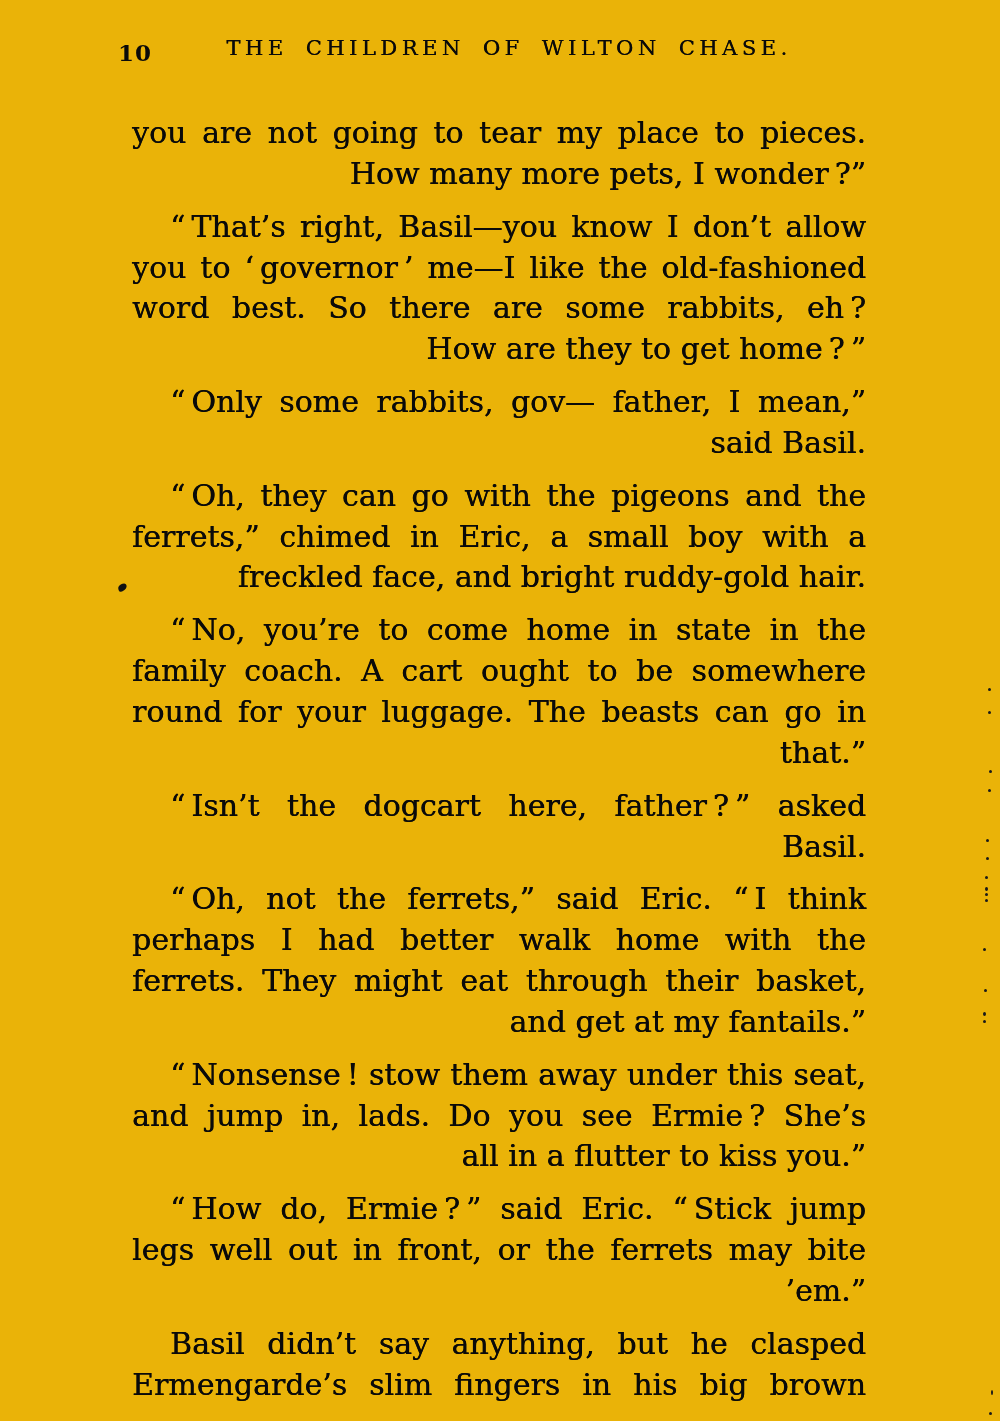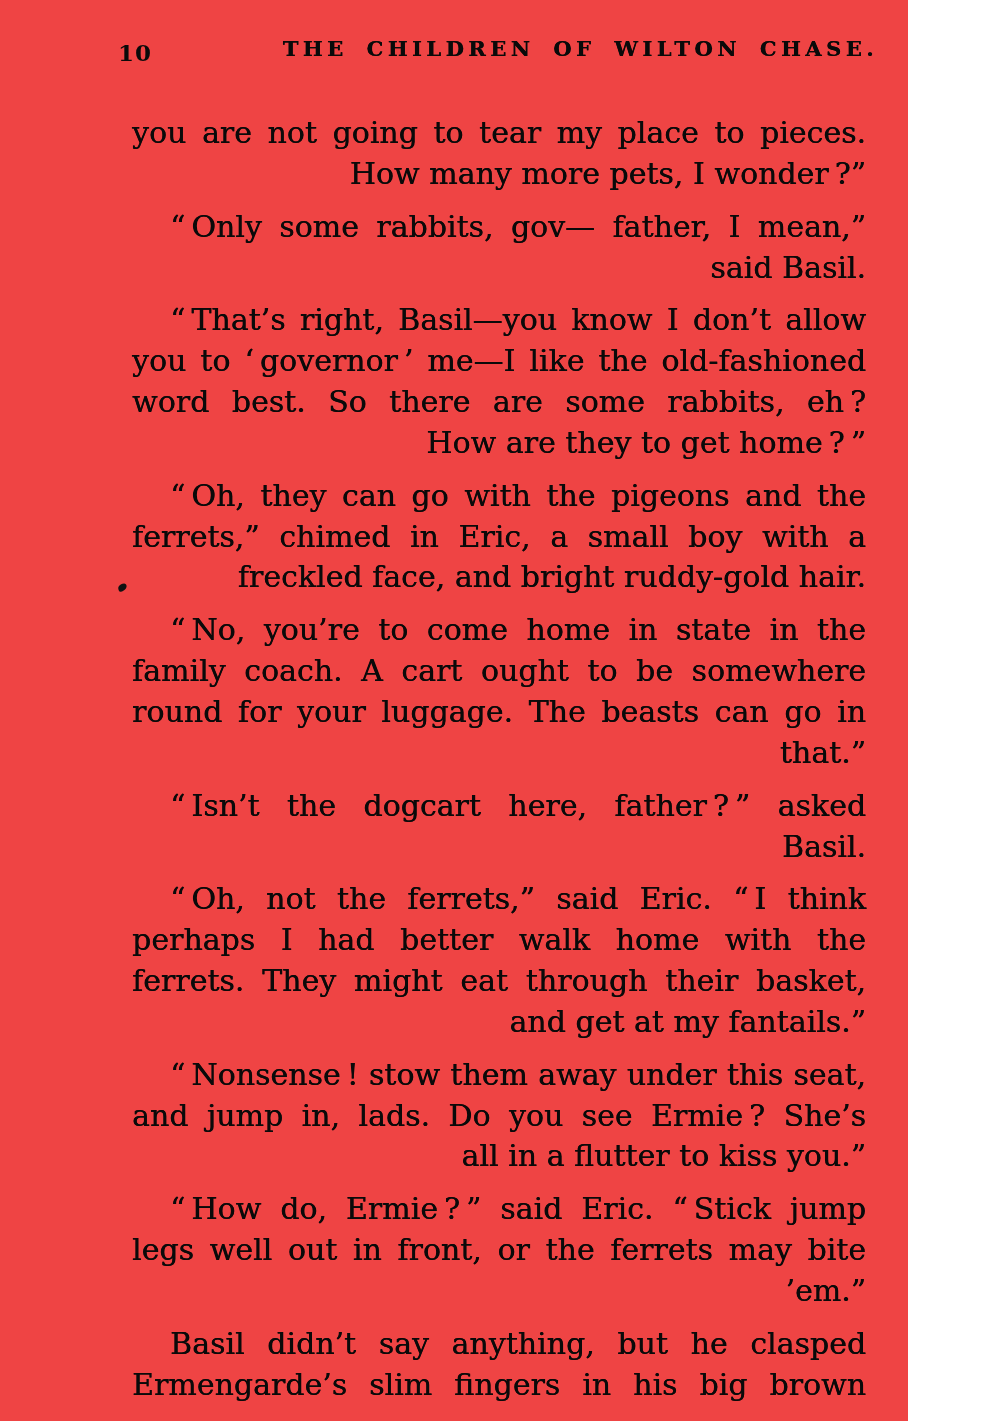--- a/index.html
+++ b/index.html
@@ -2,23 +2,23 @@
 <html><head>
 <meta charset="utf-8">
 <style>
   html, body {
     margin: 0;
     padding: 0;
     background: #ffffff;
   }
   .book-page {
     position: relative;
-    width: 908px;
+    width: 1000px;
     height: 1421px;
-    background: #ef4444;
+    background: #eab308;
     color: #0a0a0a;
     font-family: "DejaVu Serif", "Liberation Serif", serif;
     overflow: hidden;
   }
   
   .running-header {
     position: absolute;
     top: 36px;
     left: 120px;
     width: 758px;
@@ -26,23 +26,23 @@
   }
   .page-number {
     position: absolute;
     left: -2px;
     top: 3px;
     font-size: 23px;
     font-weight: bold;
     letter-spacing: 1px;
   }
   .running-title {
-    text-align: right;
+    text-align: center;
     font-size: 21px;
-    font-weight: bold;
+    font-weight: normal;
     letter-spacing: 4.5px;
     word-spacing: 7px;
     padding-left: 20px;
     white-space: nowrap;
     text-shadow: 0.3px 0 0 #0a0a0a;
   }
   
   .page-body {
     position: absolute;
     top: 101px;
@@ -96,29 +96,29 @@
   </div>
 
   <div class="page-body">
 
     <div class="paragraph">
       <div class="line j">you are not going to tear my place to pieces.</div>
       <div class="line l">How many more pets, I wonder ?”</div>
     </div>
 
     <div class="paragraph">
-      <div class="line j ind">“ Only some rabbits, gov— father, I mean,”</div>
-      <div class="line l">said Basil.</div>
-    </div>
-
-    <div class="paragraph">
       <div class="line j ind">“ That’s right, Basil—you know I don’t allow</div>
       <div class="line j">you to ‘ governor ’ me—I like the old-fashioned</div>
       <div class="line j">word best.  So there are some rabbits, eh ?</div>
       <div class="line l">How are they to get home ? ”</div>
+    </div>
+
+    <div class="paragraph">
+      <div class="line j ind">“ Only some rabbits, gov— father, I mean,”</div>
+      <div class="line l">said Basil.</div>
     </div>
 
     <div class="paragraph">
       <div class="line j ind">“ Oh, they can go with the pigeons and the</div>
       <div class="line j">ferrets,” chimed in Eric, a small boy with a</div>
       <div class="line l">freckled face, and bright ruddy-gold hair.</div>
     </div>
 
     <div class="paragraph">
       <div class="line j ind">“ No, you’re to come home in state in the</div>

